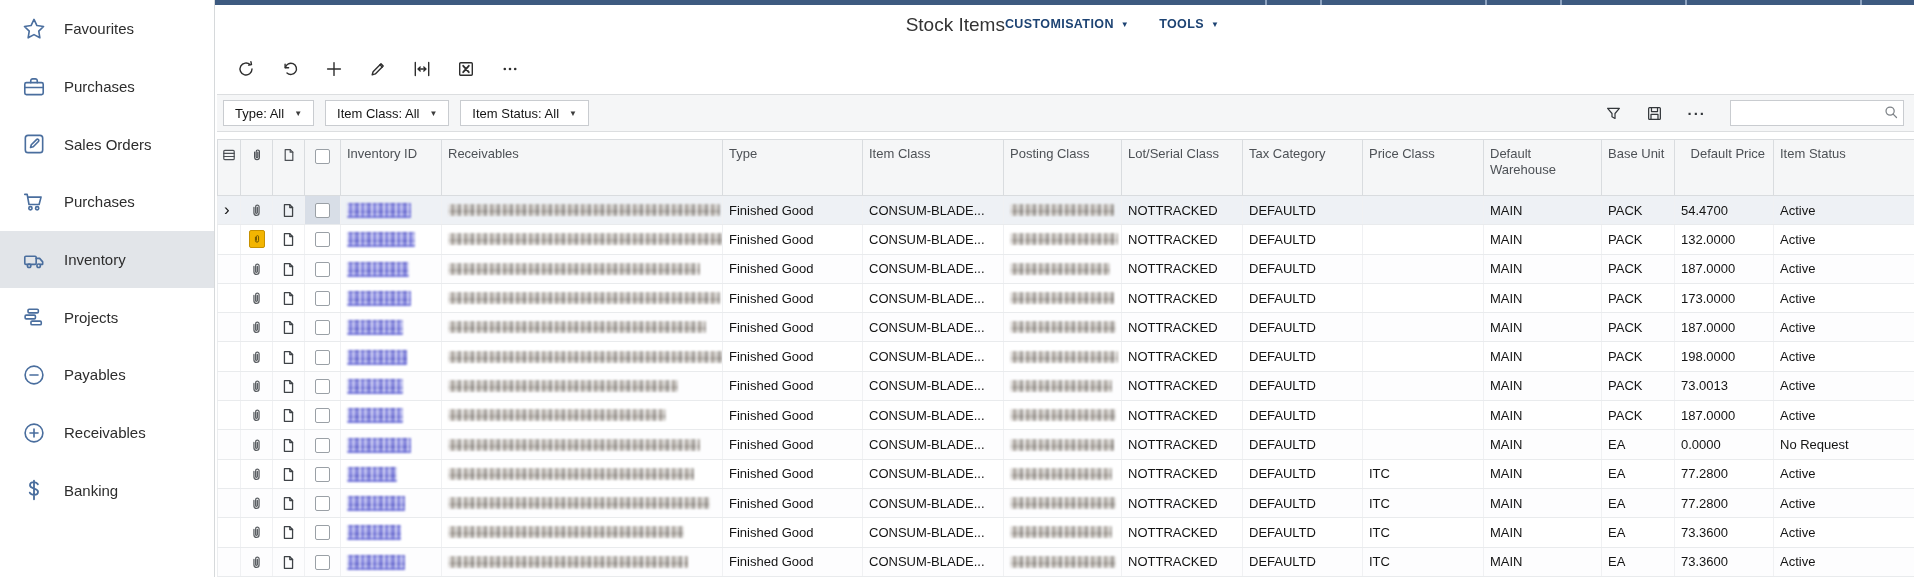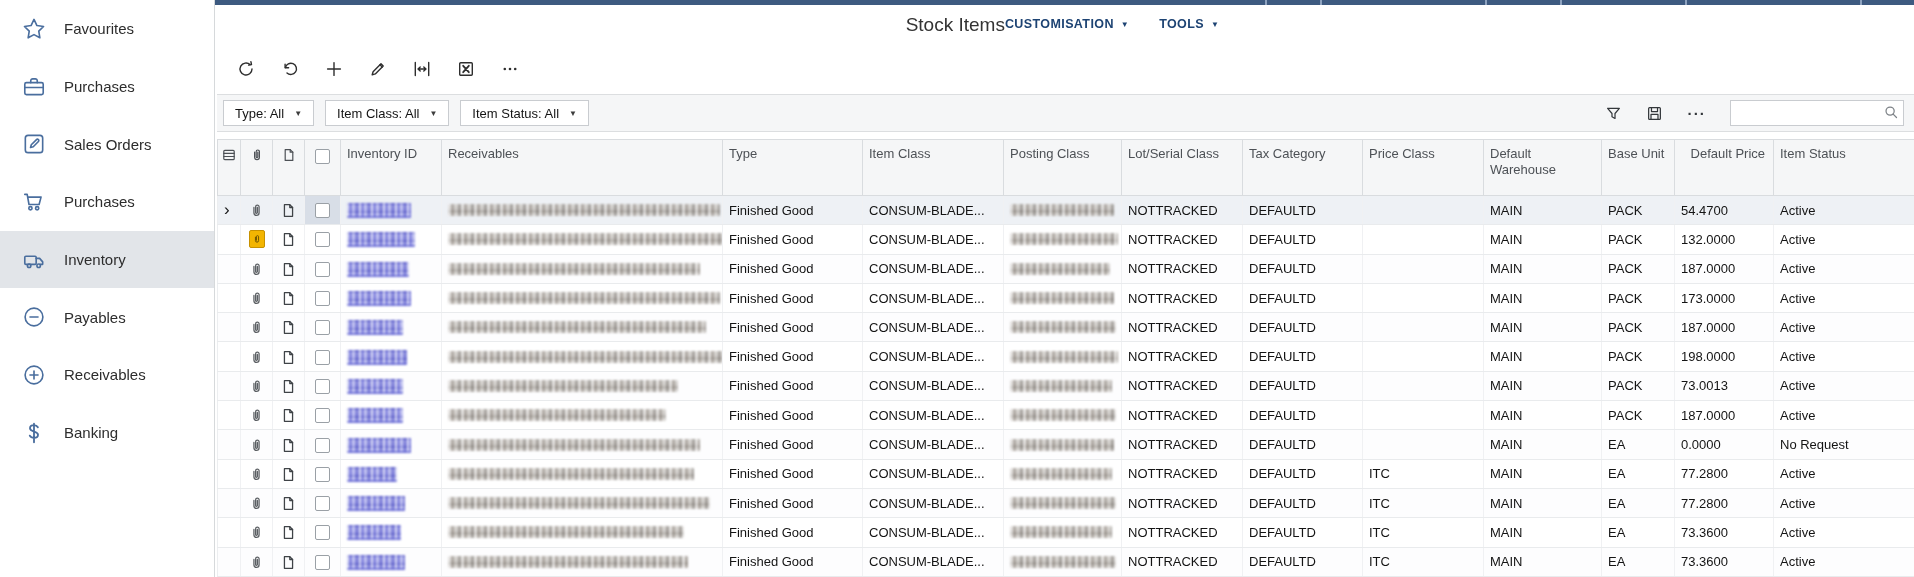--- a/index.html
+++ b/index.html
@@ -110,20 +110,28 @@
       <span>Purchases</span>
     </div>
     <div class="sb-item active">
       <svg viewBox="0 0 24 24">
           <rect x="3.5" y="8.5" width="10.5" height="7.5" rx="1"></rect>
           <path d="M14 10.5h3.2l2.8 3.2v2.3h-2.4"></path>
           <circle cx="7.5" cy="17.3" r="1.6"></circle>
           <circle cx="16.3" cy="17.3" r="1.6"></circle>
         </svg>
       <span>Inventory</span>
+    </div>
+    <div class="sb-item">
+      <svg viewBox="0 0 24 24">
+          <rect x="6.5" y="4.8" width="9.5" height="3.4" rx="1"></rect>
+          <rect x="3.8" y="10.3" width="9.5" height="3.4" rx="1"></rect>
+          <rect x="9.2" y="15.8" width="9.5" height="3.4" rx="1"></rect>
+        </svg>
+      <span>Projects</span>
     </div>
     <div class="sb-item">
       <svg viewBox="0 0 24 24">
           <circle cx="12" cy="12" r="8.2"></circle>
           <path d="M8.3 12h7.4"></path>
         </svg>
       <span>Payables</span>
     </div>
     <div class="sb-item">
       <svg viewBox="0 0 24 24">

